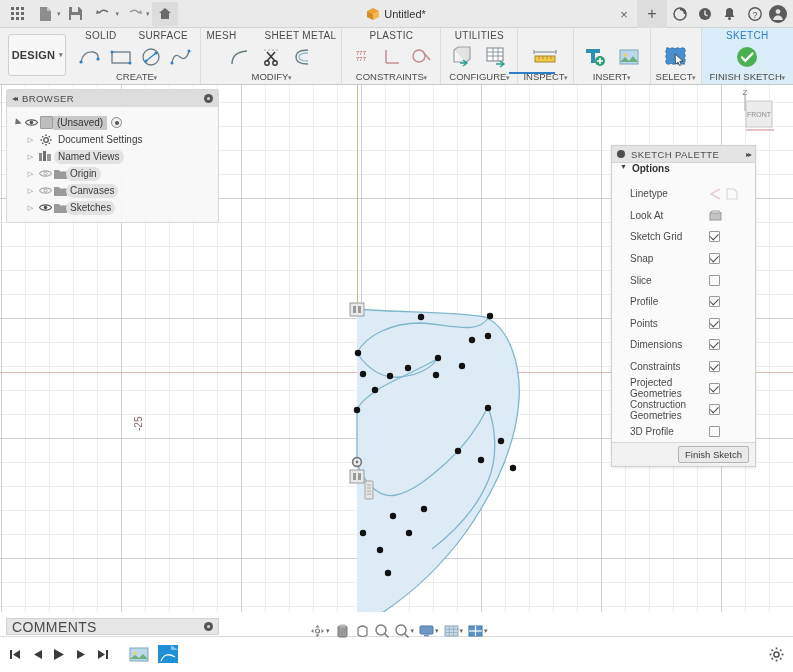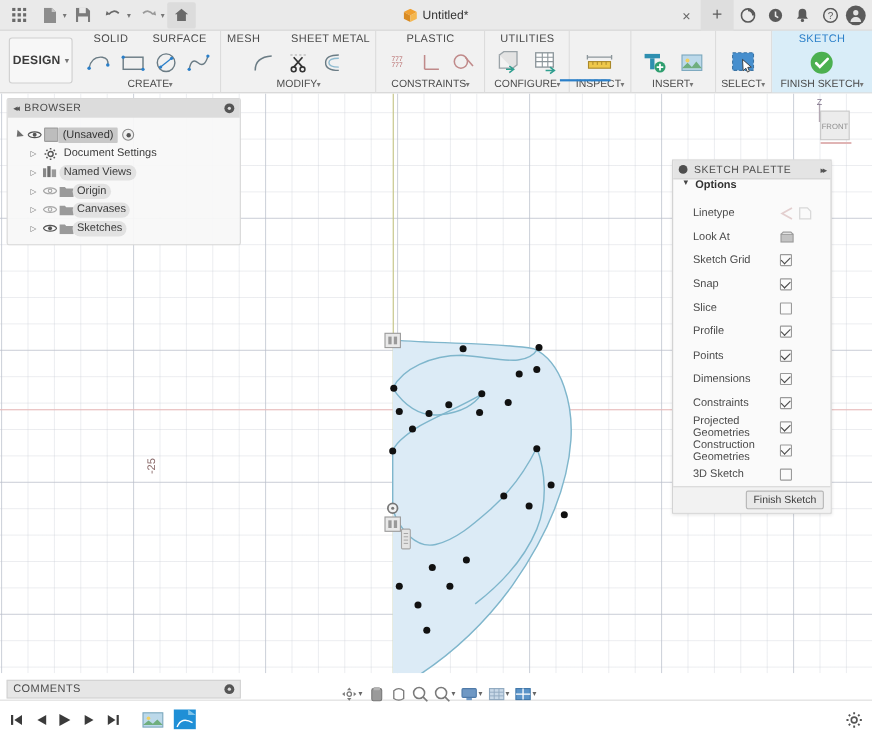--- a/index.html
+++ b/index.html
@@ -172,21 +172,21 @@
   }
   .finish-btn{
     border:1px solid #b5b5b5; background:#e9e9e9; border-radius:2px;
     font-size:9.5px; color:#3c3c3c; padding:2px 6px;
   }
 
   
   .comments{
     position:absolute; left:6px; bottom:37px; width:213px; height:17px;
     background:#e6e6e6; border:1px solid #d2d2d2; display:flex; align-items:center;
-    padding:0 5px; font-size:10px; color:#4a4a4a; letter-spacing:.4px; z-index:20;
+    padding:0 5px; font-size:14px; color:#4a4a4a; letter-spacing:.4px; z-index:20;
   }
   .comments .lbl{flex:1;}
   .navbar{
     position:absolute; left:308px; bottom:30px; height:22px;
     display:flex; align-items:center; gap:1px; z-index:22;
   }
   .navbar .ic{ width:19px;height:20px; }
   .navbar .caret{ font-size:7px;color:#666; margin-left:-2px; margin-right:2px;}
   .statusbar{
     position:absolute; left:0; bottom:0; width:793px; height:36px;
@@ -838,21 +838,21 @@
     </div>
 
     <div class="prow">
       <span class="plabel">Construction Geometries</span>
       <span class="pctl">
           <span class="chk on"></span>
         </span>
     </div>
 
     <div class="prow">
-      <span class="plabel">3D Sketch</span>
+      <span class="plabel">3D Profile</span>
       <span class="pctl">
           <span class="chk"></span>
         </span>
     </div>
 
     <div class="pal-foot">
       <button class="finish-btn">Finish Sketch</button>
     </div>
   </div>
 

